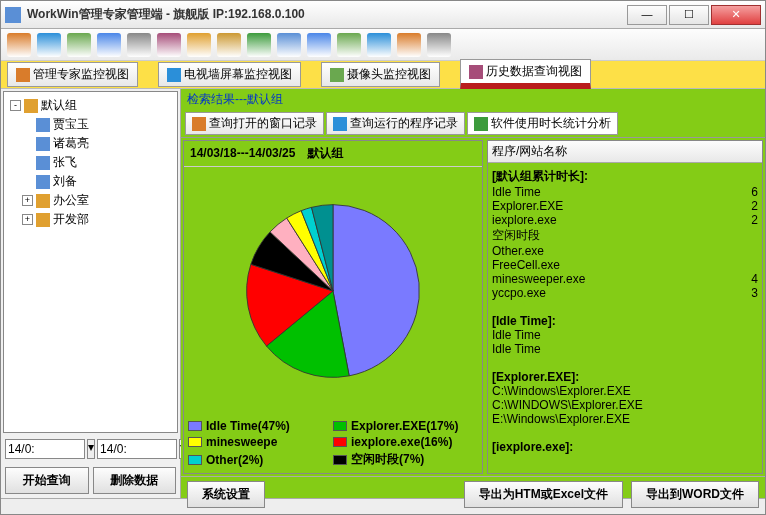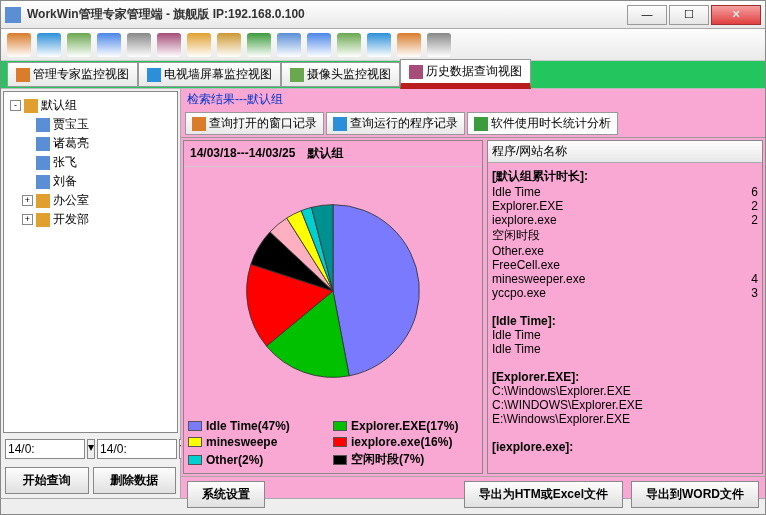--- a/index.html
+++ b/index.html
@@ -5,39 +5,39 @@
 * { box-sizing: border-box; margin: 0; padding: 0; font-family: "SimSun", "Microsoft YaHei", sans-serif; font-size: 12px; }
 body { background: #f0f0f0; width: 766px; height: 515px; overflow: hidden; border: 1px solid #888; }
 .titlebar { height: 28px; background: linear-gradient(#fff, #e8e8e8); display: flex; align-items: center; padding: 0 4px; border-bottom: 1px solid #aaa; }
 .titlebar .icon { width: 16px; height: 16px; background: #5a8fd6; margin-right: 6px; }
 .titlebar .title { flex: 1; font-weight: bold; color: #333; }
 .winbtns { display: flex; gap: 2px; }
 .winbtn { width: 40px; height: 20px; border: 1px solid #999; background: linear-gradient(#fdfdfd,#e5e5e5); text-align: center; line-height: 16px; font-size: 11px; cursor: pointer; }
 .winbtn.close { background: linear-gradient(#f5a0a0,#e04040); color: #fff; border-color: #a03030; width: 50px; }
 .toolbar { height: 32px; background: linear-gradient(#fdfdfd,#eaeaea); display: flex; align-items: center; padding: 2px 6px; gap: 6px; border-bottom: 1px solid #ccc; }
 .tbicon { width: 24px; height: 24px; border-radius: 3px; cursor: pointer; display:inline-block; }
-.tabrow { height: 28px; background: #22c55e; display: flex; align-items: center; padding: 2px 6px; gap: 0; border-bottom: 1px solid #bbb; }
+.tabrow { height: 28px; background: #fde047; display: flex; align-items: center; padding: 2px 6px; gap: 20px; border-bottom: 1px solid #bbb; }
 .tab { display: flex; align-items: center; gap: 3px; padding: 3px 8px; border: 1px solid #999; background: linear-gradient(#fff,#e8e8e8); cursor: pointer; }
 .tab.active { background: #fff; border-bottom: 7px solid #b91c1c; }
 .tabicon { width: 14px; height: 14px; display:inline-block; }
 .main { display: flex; height: calc(515px - 28px - 32px - 28px - 18px); }
 .left { width: 180px; border-right: 1px solid #aaa; display: flex; flex-direction: column; }
 .tree { flex: 1; background: #fff; border: 1px solid #888; margin: 2px; overflow: auto; padding: 4px; }
 .treeitem { display: flex; align-items: center; gap: 3px; padding: 1px 0; cursor: pointer; }
 .treeitem.child { padding-left: 28px; }
 .treeitem.root { padding-left: 2px; }
 .treeitem.sub { padding-left: 14px; }
 .exp { width: 11px; height: 11px; border: 1px solid #888; text-align: center; line-height: 9px; font-size: 9px; background: #fff; }
 .nodeicon { width: 14px; height: 14px; display:inline-block; }
 .datectl { display: flex; gap: 2px; padding: 4px; }
 .datectl input { width: 80px; border: 1px solid #888; padding: 2px; }
 .datectl .dd { width: 14px; border:1px solid #888; background:#eee; text-align:center; cursor:pointer; }
 .btnrow { display: flex; gap: 4px; padding: 4px; }
 .btn { flex: 1; border: 1px solid #888; background: linear-gradient(#fdfdfd,#e0e0e0); padding: 4px 2px; text-align: center; cursor: pointer; font-weight: bold; }
-.right { flex: 1; display: flex; flex-direction: column; background: #f9a8d4; }
+.right { flex: 1; display: flex; flex-direction: column; background: #84cc16; }
 .searchres { color: #0033cc; padding: 2px 6px; }
 .rectabs { display: flex; flex-wrap: wrap; border-bottom: 1px solid #999; padding: 2px 4px; gap: 2px; }
 .rtab { display: flex; align-items: center; gap: 3px; padding: 2px 6px; border: 1px solid #999; background: linear-gradient(#fff,#e8e8e8); cursor: pointer; white-space: nowrap; }
 .rtab.active { background: #fff; }
 .content { flex: 1; display: flex; }
 .chartarea { width: 300px; border: 1px solid #888; margin: 2px; display: flex; flex-direction: column; }
 .charthdr { font-weight: bold; padding: 4px 6px; border-bottom: 1px solid #ccc; }
 .chartbody { flex: 1; position: relative; display:flex; align-items:center; justify-content:center; }
 .legend { padding: 4px; font-family: "Courier New", monospace; font-size: 12px; }
 .legrow { display: flex; flex-wrap: wrap; }

